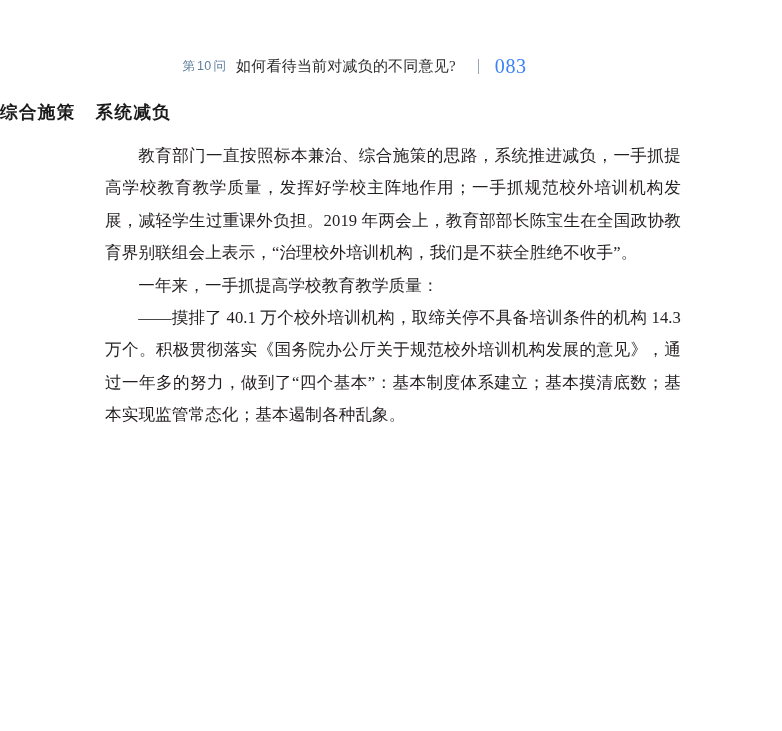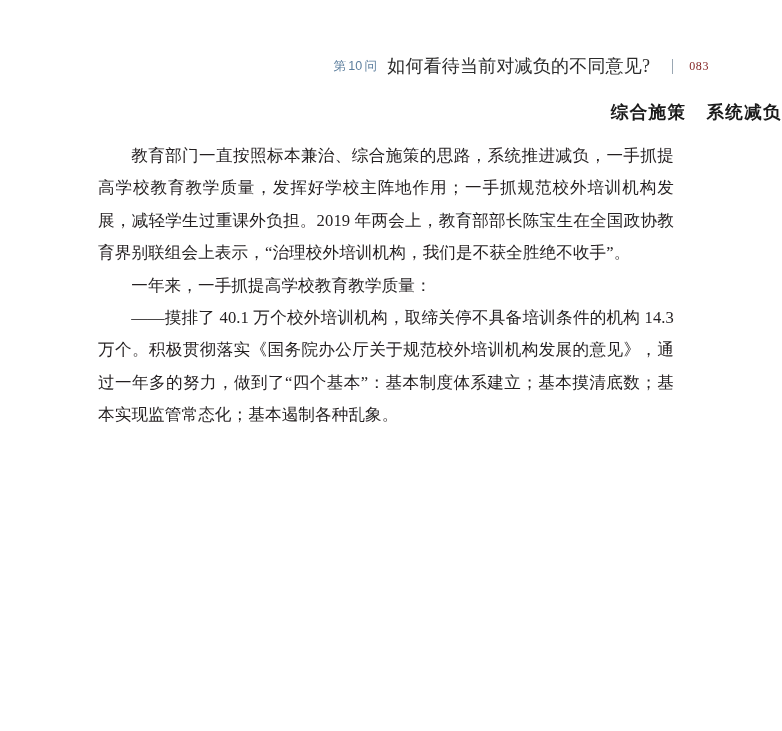--- a/index.html
+++ b/index.html
@@ -25,79 +25,79 @@
 
   
   .running-head {
     position: absolute;
     left: 0;
     right: 0;
     top: 54px;
     height: 24px;
     display: flex;
     align-items: center;
-    justify-content: flex-end;
+    justify-content: center;
     padding-right: 73px;
     font-size: 13.5px;
     line-height: 24px;
     letter-spacing: 0.2px;
   }
   .rh-question-no {
     color: #5d7f9e;
     margin-right: 10px;
     white-space: nowrap;
     font-family: "Liberation Sans", "DejaVu Sans", sans-serif;
     font-size: 12.5px;
   }
   .rh-question-no .num {
     padding: 0 2px;
   }
   .rh-title {
     color: #2b2b2b;
     white-space: nowrap;
-    font-size: 18px;
+    font-size: 15px;
   }
   .rh-sep {
     display: inline-block;
     width: 1px;
     height: 15px;
     background: #9aa7b3;
     margin: 0 16px 0 22px;
     flex: 0 0 auto;
   }
   .rh-folio {
-    color: #7f1d1d;
-    font-size: 12px;
+    color: #3b82f6;
+    font-size: 20px;
     font-family: "Liberation Serif", "DejaVu Serif", serif;
     letter-spacing: 0.6px;
     white-space: nowrap;
   }
 
   
   .section-heading {
     position: absolute;
     left: 0;
     right: 0;
     top: 100px;
-    text-align: right;
+    text-align: left;
     font-family: "Liberation Sans", "DejaVu Sans", sans-serif;
     font-weight: bold;
     font-size: 17.5px;
     letter-spacing: 1.4px;
     color: #1b1b1b;
   }
   .section-heading .gap {
     display: inline-block;
     width: 20px;
   }
 
   
   .body-text {
     position: absolute;
-    left: 98px;
+    left: 105px;
     top: 140px;
     width: 576px;
   }
   .para {
     margin: 0;
     font-size: 16.6px;
     line-height: 32.4px;
     text-align: justify;
     text-justify: inter-ideograph;
     letter-spacing: 0.1px;

